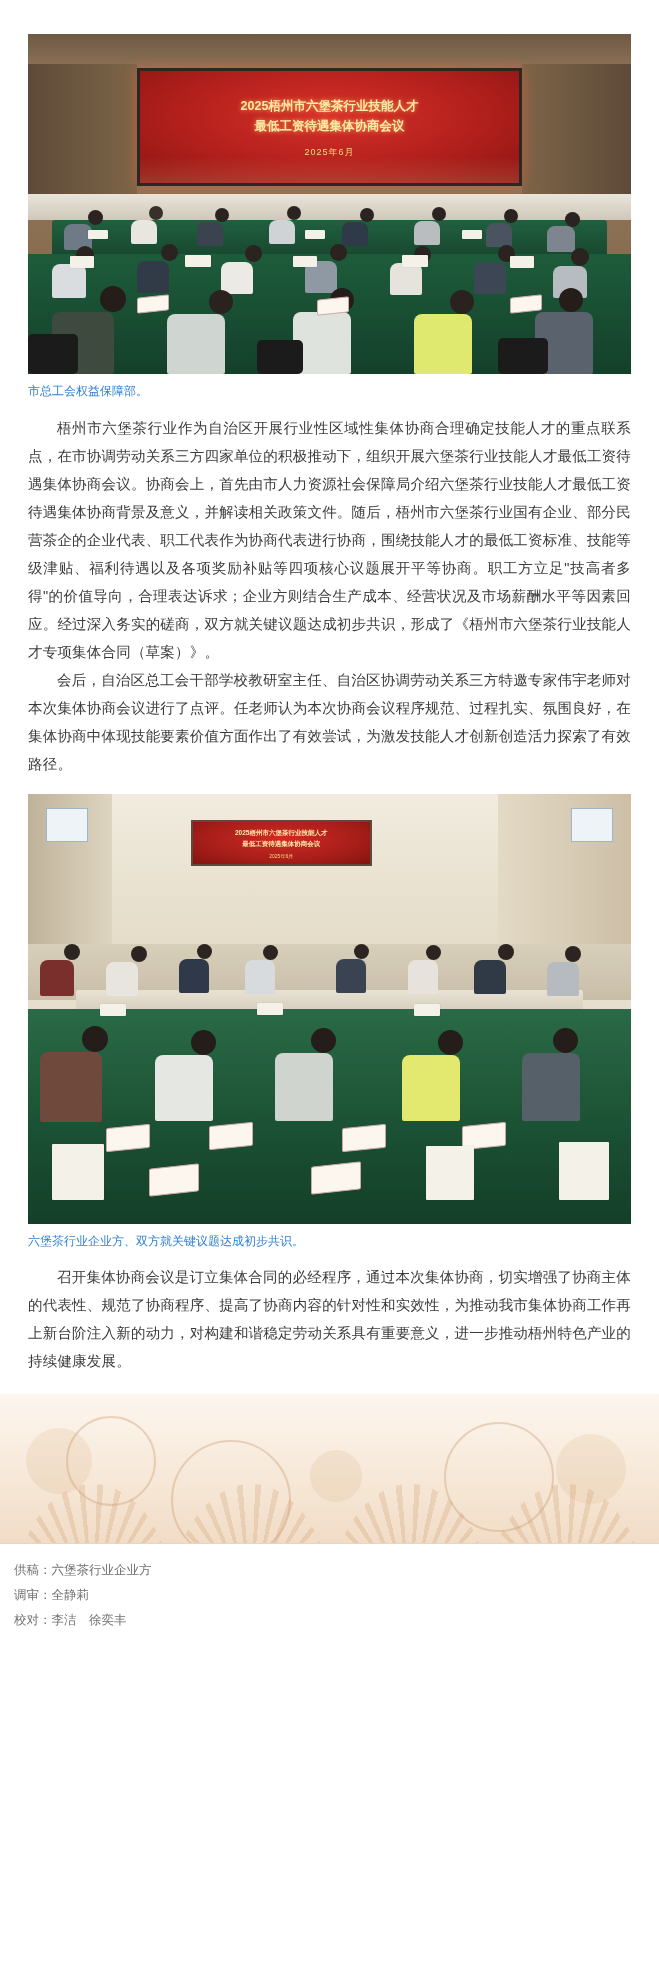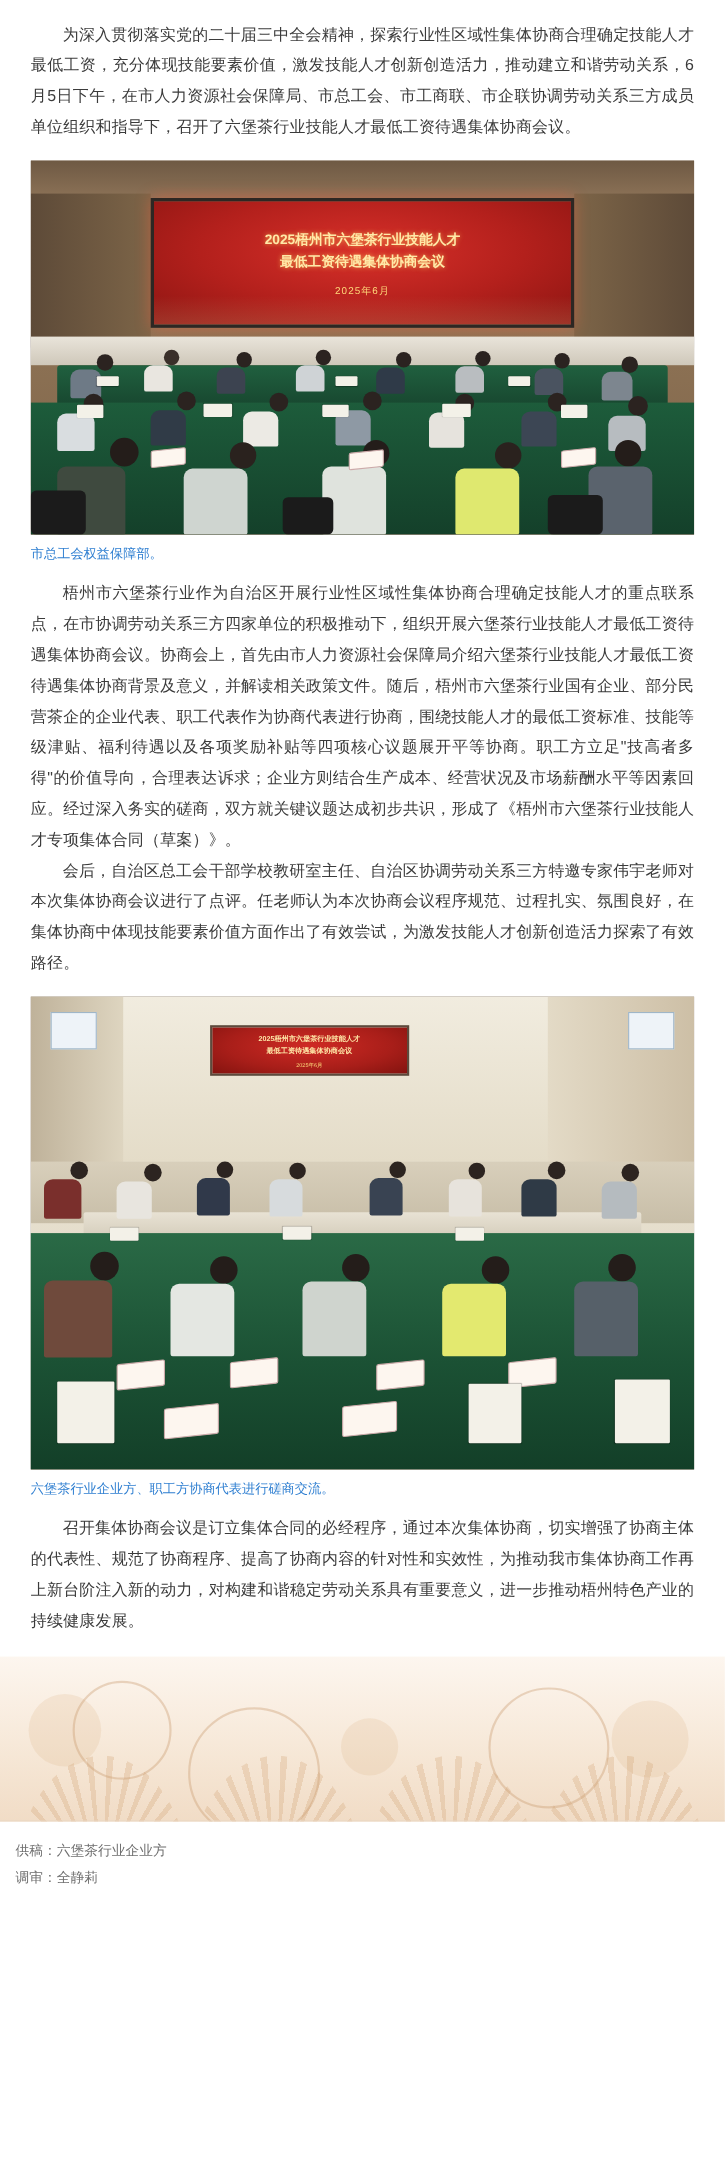--- a/index.html
+++ b/index.html
@@ -212,21 +212,20 @@
   .credits .row .lbl { color: #6f6f6f; }
   .credits .row .val { color: #6f6f6f; }
 </style>
 </head>
 <body>
 
 <div class="page">
 
   <div class="content">
 
-    <p class="body-text">为深入贯彻落实党的二十届三中全会精神，探索行业性区域性集体协商合理确定技能人才最低工资，充分体现技能要素价值，激发技能人才创新创造活力，推动建立和谐劳动关系，6月5日下午，在市人力资源社会保障局、市总工会、市工商联、市企联协调劳动关系三方成员单位组织和指导下，召开了六堡茶行业技能人才最低工资待遇集体协商会议。</p>
 
     <div class="figure">
       <div class="frame photo1">
         <div class="p1-wall"></div>
         <div class="p1-ceiling"></div>
         <div class="p1-sidewall-l"></div>
         <div class="p1-sidewall-r"></div>
 
         <div class="p1-screen">
           <div class="t1">2025梧州市六堡茶行业技能人才</div>
@@ -365,24 +364,24 @@
           <div class="nameplate" style="left:47%;top:370px;width:50px;height:28px;"></div>
 
           <div class="paper" style="left:4%;top:350px;width:52px;height:56px;"></div>
           <div class="paper" style="left:66%;top:352px;width:48px;height:54px;"></div>
           <div class="paper" style="left:88%;top:348px;width:50px;height:58px;"></div>
           <div class="paper" style="left:12%;top:210px;width:26px;height:12px;"></div>
           <div class="paper" style="left:38%;top:209px;width:26px;height:12px;"></div>
           <div class="paper" style="left:64%;top:210px;width:26px;height:12px;"></div>
         </div>
       </div>
-      <div class="caption">六堡茶行业企业方、职工方协商代表进行磋商交流。</div>
+      <div class="caption">六堡茶行业企业方、双方就关键议题达成初步共识。</div>
     </div>
 
-    <p class="body-text" style="margin-top:14px;">召开集体协商会议是订立集体合同的必经程序，通过本次集体协商，切实增强了协商主体的代表性、规范了协商程序、提高了协商内容的针对性和实效性，为推动我市集体协商工作再上新台阶注入新的动力，对构建和谐稳定劳动关系具有重要意义，进一步推动梧州特色产业的持续健康发展。</p>
+    <p class="body-text" style="margin-top:14px;font-family:Liberation Mono, monospace;">召开集体协商会议是订立集体合同的必经程序，通过本次集体协商，切实增强了协商主体的代表性、规范了协商程序、提高了协商内容的针对性和实效性，为推动我市集体协商工作再上新台阶注入新的动力，对构建和谐稳定劳动关系具有重要意义，进一步推动梧州特色产业的持续健康发展。</p>
   </div>
 
   <div class="footer-art">
     <div class="fa-circle" style="left:4%;top:34px;width:66px;height:66px;"></div>
     <div class="fa-arc" style="left:10%;top:22px;width:90px;height:90px;"></div>
     <div class="fa-arc" style="left:26%;top:46px;width:120px;height:120px;"></div>
     <div class="fa-circle" style="left:47%;top:56px;width:52px;height:52px;"></div>
     <div class="fa-arc" style="right:16%;top:28px;width:110px;height:110px;"></div>
     <div class="fa-circle" style="right:5%;top:40px;width:70px;height:70px;"></div>
     <div class="fa-fan" style="left:2%;"></div>
@@ -392,15 +391,18 @@
     <div class="fa-divider"></div>
   </div>
 
   <div class="credits">
     <div class="row">
       <span class="lbl">供稿：</span><span class="val">六堡茶行业企业方</span>
     </div>
     <div class="row">
       <span class="lbl">调审：</span><span class="val">全静莉</span>
     </div>
+    <div class="row">
+      <span class="lbl">校对：</span><span class="val">李洁　徐奕丰</span>
+    </div>
   </div>
 
 </div>
 
 </body></html>

